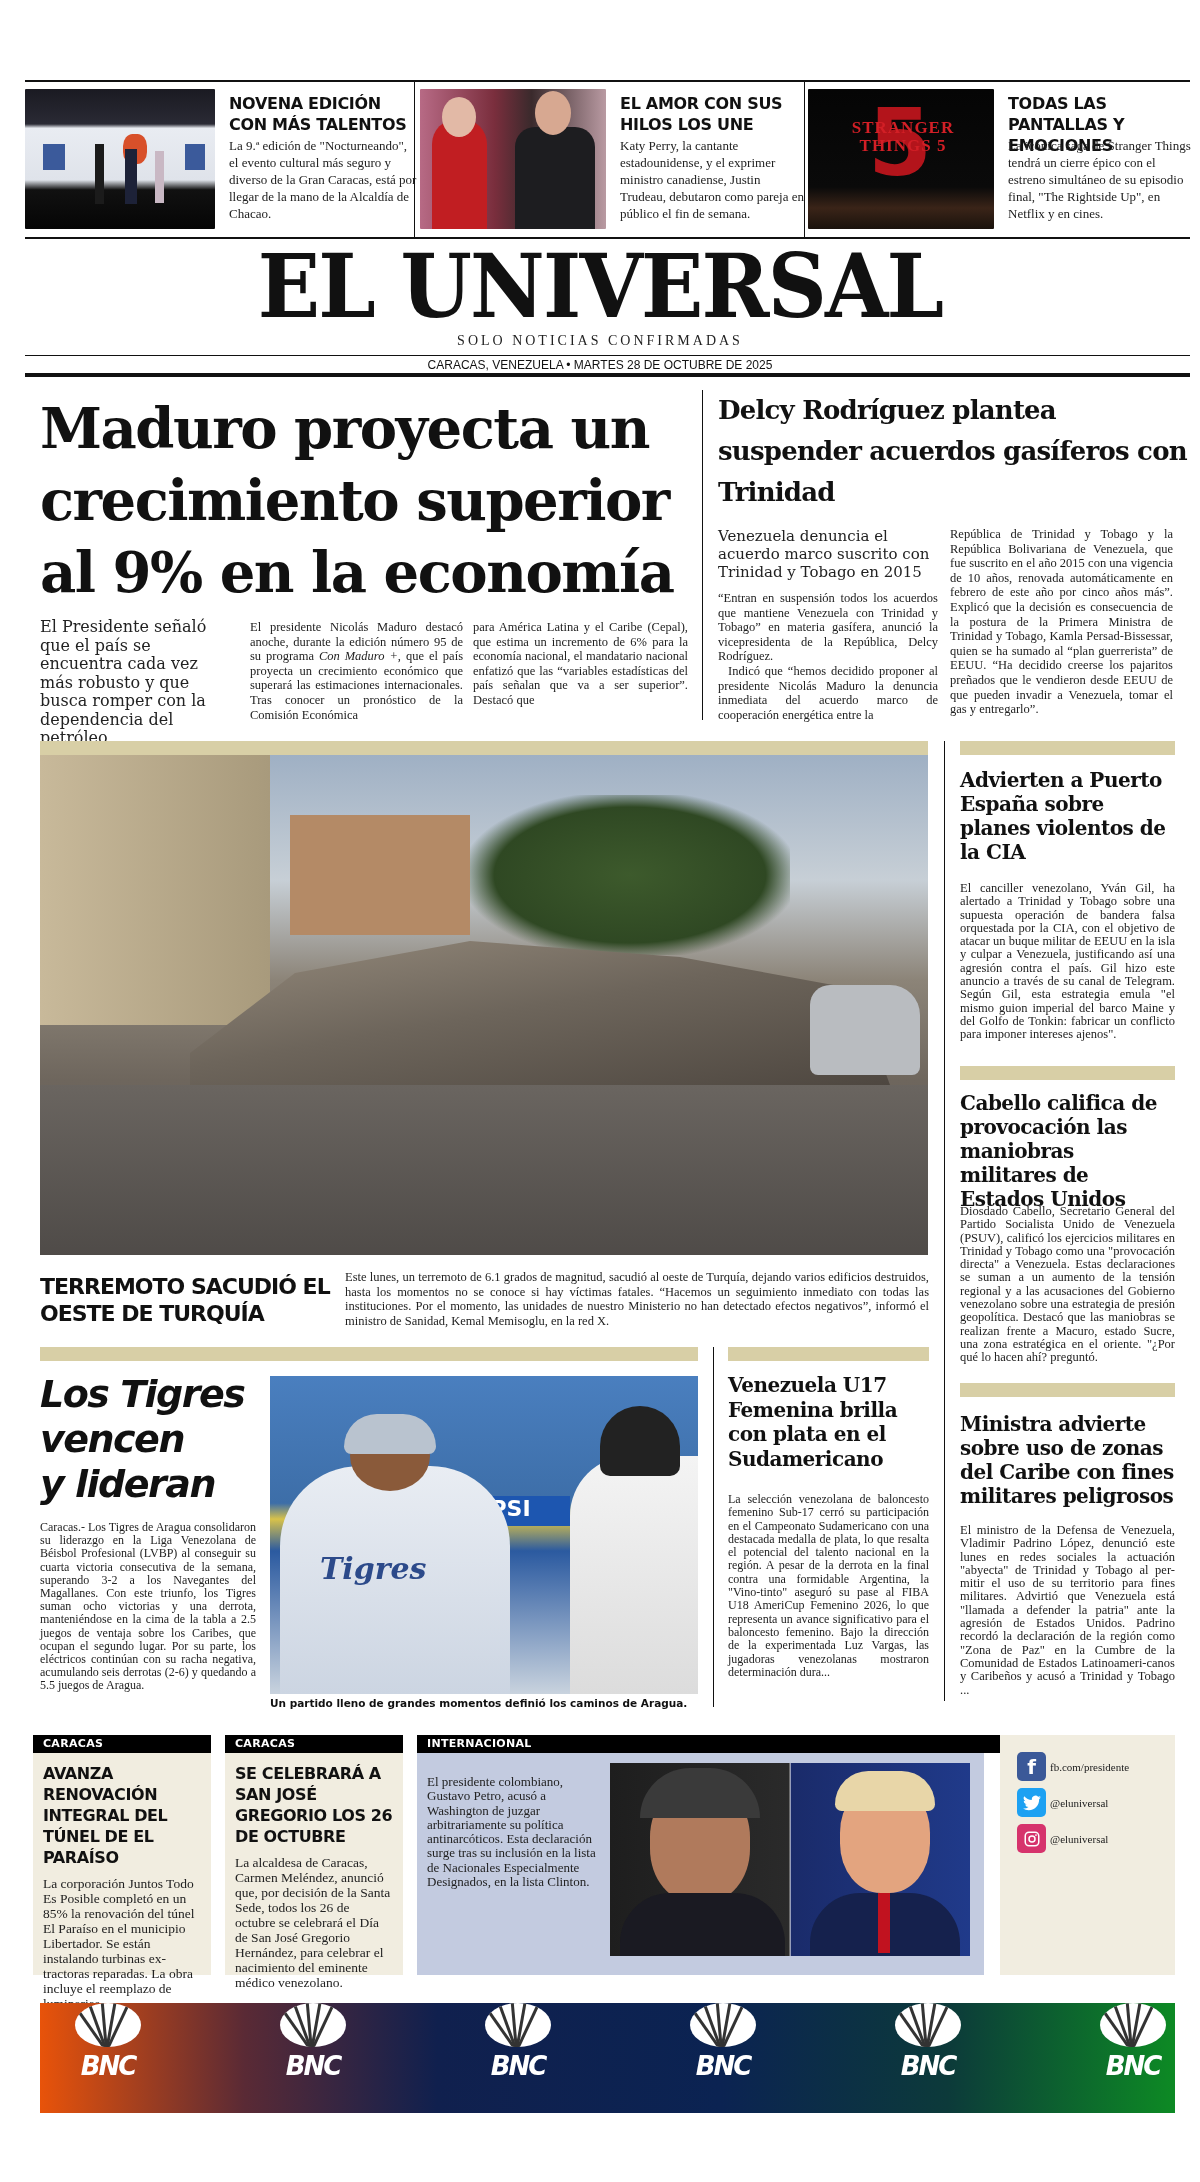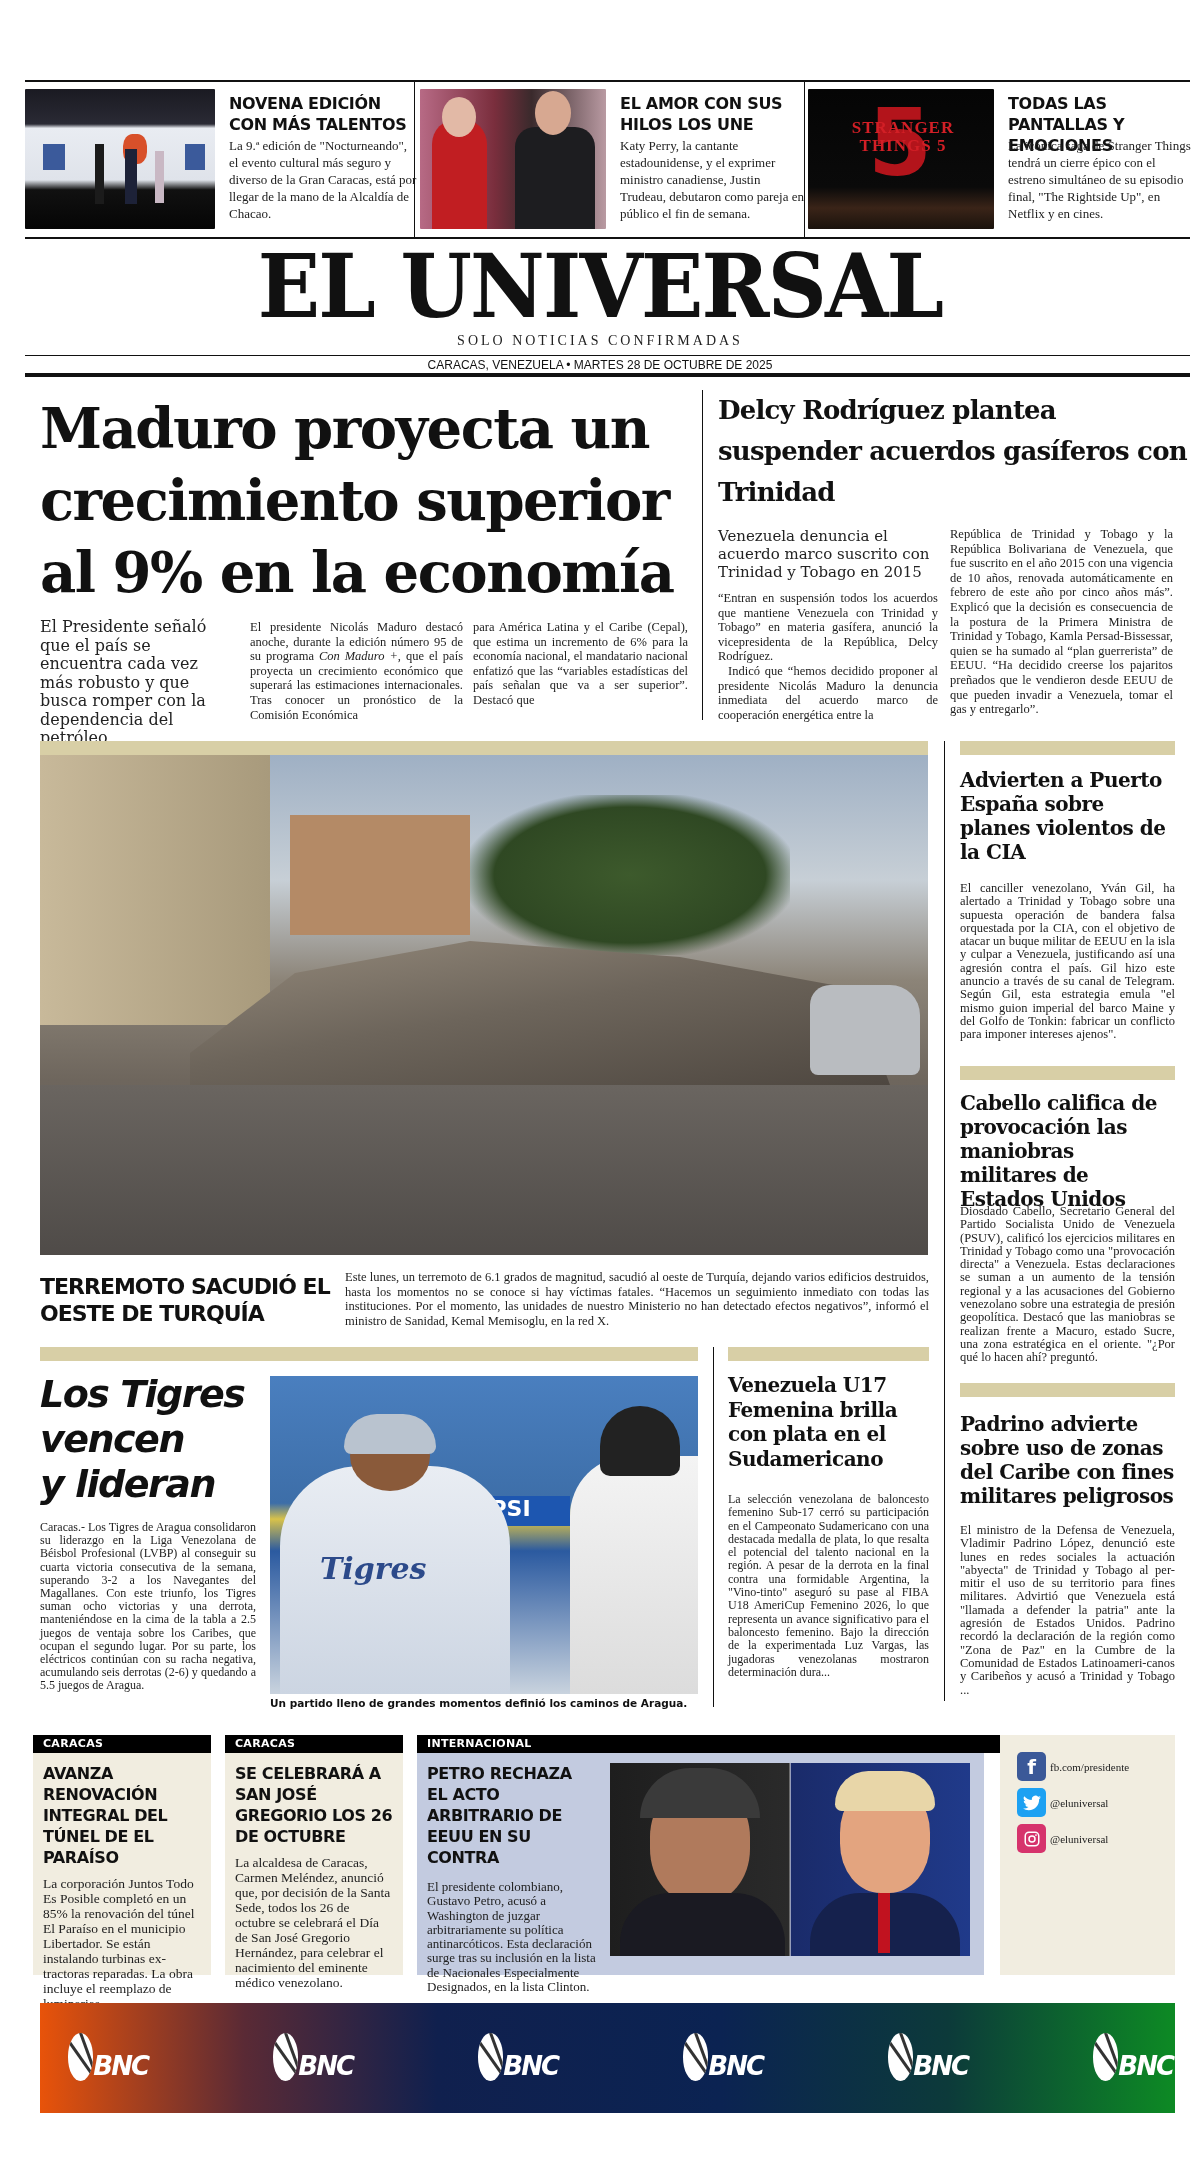--- a/index.html
+++ b/index.html
@@ -15,21 +15,21 @@
 .band{position:absolute;background:#d8cfa6}
 .colhead{font-family:"DejaVu Serif",serif;font-weight:bold;color:#111;letter-spacing:-0.5px}
 .body13{font-family:"Liberation Serif",serif;font-size:12.5px;line-height:14.6px;color:#222;text-align:justify;hyphens:auto}
 .tag{position:absolute;height:18px;background:#000;color:#fff;font-family:"DejaVu Sans",sans-serif;font-weight:bold;font-size:11px;line-height:18px;padding-left:10px;letter-spacing:.3px}
 .card{position:absolute;background:#f1ede0}
 .card .h{font-family:"DejaVu Sans",sans-serif;font-weight:bold;font-size:16px;line-height:21px;letter-spacing:-0.4px;color:#111}
 .card .p{font-family:"Liberation Serif",serif;font-size:13.5px;line-height:15px;color:#222}
 .social{display:flex;align-items:center;gap:4px;margin-bottom:7px}
 .sicon{width:29px;height:29px;border-radius:5px;display:flex;align-items:center;justify-content:center;color:#fff;font-family:"DejaVu Sans",sans-serif;font-weight:bold}
 .slabel{font-family:"Liberation Serif",serif;font-size:11px;color:#222}
-.bnc{position:absolute;top:0;width:80px;height:78px;display:flex;flex-direction:row;align-items:flex-end;justify-content:center}
+.bnc{position:absolute;top:0;width:80px;height:78px;display:flex;flex-direction:column;align-items:center;justify-content:center}
 .bnc .orb{width:66px;height:48px;border-radius:50%;background:#fff;position:relative;overflow:hidden}
 .bnc .orb span{position:absolute;bottom:-4px;left:6px;width:3px;height:56px;background:#333;transform-origin:bottom;}
 .bnc .word{font-family:"DejaVu Sans",sans-serif;font-weight:bold;font-style:italic;color:#fff;font-size:26px;letter-spacing:-2px;margin-top:4px}
 </style>
 </head>
 <body>
 
 <div class="hr" style="left:25px;top:80px;width:1165px;height:2px"></div>
 <div class="hr" style="left:25px;top:237px;width:1165px;height:2px"></div>
 <div class="hr" style="left:414px;top:80px;width:1px;height:157px"></div>
@@ -103,21 +103,21 @@
 
 <div class="hr" style="left:944px;top:741px;width:1px;height:960px"></div>
 
 <div class="band" style="left:960px;top:741px;width:215px;height:14px"></div>
 <div class="abs colhead" style="left:960px;top:768px;width:215px;font-size:20px;line-height:24px">Advierten a Puerto España sobre planes violentos de la CIA</div>
 <div class="abs body13" style="left:960px;top:882px;width:215px;font-size:12.5px;line-height:13.3px">El canciller venezolano, Yván Gil, ha alertado a Trinidad y Tobago sobre una supuesta operación de bandera falsa orquestada por la CIA, con el objetivo de atacar un buque militar de EEUU en la isla y culpar a Venezuela, justificando así una agresión contra el país. Gil hizo este anuncio a través de su canal de Telegram. Según Gil, esta estrategia emula "el mismo guion imperial del barco Maine y del Golfo de Tonkin: fabricar un conflicto para imponer intereses ajenos".</div>
 <div class="band" style="left:960px;top:1066px;width:215px;height:14px"></div>
 <div class="abs colhead" style="left:960px;top:1091px;width:215px;font-size:20px;line-height:24px">Cabello califica de provocación las maniobras militares de Estados Unidos</div>
 <div class="abs body13" style="left:960px;top:1205px;width:215px;font-size:12.5px;line-height:13.3px">Diosdado Cabello, Secretario General del Partido Socialista Unido de Venezuela (PSUV), calificó los ejercicios militares en Trinidad y Tobago como una "provocación directa" a Venezuela. Estas declaraciones se suman a un aumento de la tensión regional y a las acusaciones del Gobierno venezolano sobre una estrategia de presión geopolítica. Destacó que las maniobras se realizan frente a Macuro, estado Sucre, una zona estratégica en el oriente. "¿Por qué lo hacen ahí? preguntó.</div>
 <div class="band" style="left:960px;top:1383px;width:215px;height:14px"></div>
-<div class="abs colhead" style="left:960px;top:1412px;width:215px;font-size:20px;line-height:24px">Padrino advierte sobre uso de zonas del Caribe con fines militares peligrosos</div>
+<div class="abs colhead" style="left:960px;top:1412px;width:215px;font-size:20px;line-height:24px">Ministra advierte sobre uso de zonas del Caribe con fines militares peligrosos</div>
 <div class="abs body13" style="left:960px;top:1524px;width:215px;font-size:12.5px;line-height:13.3px">El ministro de la Defensa de Venezuela, Vladimir Padrino López, denunció este lunes en redes sociales la actuación "abyecta" de Trinidad y Tobago al per-mitir el uso de su territorio para fines militares. Advirtió que Venezuela está "llamada a defender la patria" ante la agresión de Estados Unidos. Padrino recordó la declaración de la región como "Zona de Paz" en la Cumbre de la Comunidad de Estados Latinoameri-canos y Caribeños y acusó a Trinidad y Tobago ...</div>
 
 <div class="band" style="left:40px;top:1347px;width:658px;height:14px"></div>
 <div class="abs" style="left:40px;top:1372px;width:220px;font-family:'DejaVu Sans',sans-serif;font-weight:bold;font-style:italic;font-size:38px;line-height:45px;letter-spacing:-1.5px;color:#111">
   <div>Los Tigres</div>
   <div>vencen</div>
   <div>y lideran</div>
 </div>
 <div class="abs body13" style="left:40px;top:1521px;width:216px;font-size:12px;line-height:13.2px">Caracas.- Los Tigres de Aragua consolidaron su liderazgo en la Liga Venezolana de Béisbol Profesional (LVBP) al conseguir su cuarta victoria consecutiva de la semana, superando 3-2 a los Navegantes del Magallanes. Con este triunfo, los Tigres suman ocho victorias y una derrota, manteniéndose en la cima de la tabla a 2.5 juegos de ventaja sobre los Caribes, que ocupan el segundo lugar. Por su parte, los eléctricos continúan con su racha negativa, acumulando seis derrotas (2-6) y quedando a 5.5 juegos de Aragua.</div>
 <div class="abs" style="left:270px;top:1376px;width:428px;height:318px;overflow:hidden;background:linear-gradient(180deg,#4a7fbf 0%,#3d6ea8 40%,#d8c24a 45%,#2b5aa0 55%,#c9d3de 100%)">
@@ -144,21 +144,20 @@
 </div>
 
 <div class="tag" style="left:225px;top:1735px;width:178px">CARACAS</div>
 <div class="card" style="left:225px;top:1753px;width:178px;height:222px;padding:10px 10px">
   <div class="h">SE CELEBRARÁ A SAN JOSÉ GREGORIO LOS 26 DE OCTUBRE</div>
   <div class="p" style="margin-top:8px">La alcaldesa de Caracas, Carmen Meléndez, anunció que, por decisión de la Santa Sede, todos los 26 de octubre se celebrará el Día de San José Gregorio Hernández, para celebrar el nacimiento del eminente médico venezolano.</div>
 </div>
 
 <div class="tag" style="left:417px;top:1735px;width:596px">INTERNACIONAL</div>
 <div class="card" style="left:417px;top:1753px;width:567px;height:222px;background:#c3cbe0;padding:10px 10px">
-  <div class="h" style="width:170px">PETRO RECHAZA EL ACTO ARBITRARIO DE EEUU EN SU CONTRA</div>
   <div class="p" style="margin-top:12px;width:175px;font-size:13px;line-height:14.3px">El presidente colombiano, Gustavo Petro, acusó a Washington de juzgar arbitrariamente su política antinarcóticos. Esta declaración surge tras su inclusión en la lista de Nacionales Especialmente Designados, en la lista Clinton.</div>
   <div class="abs" style="left:193px;top:10px;width:360px;height:193px;overflow:hidden;background:linear-gradient(90deg,#1e1e1e 0%,#2a2a2a 49.8%,#fff 50%,#1a2b6a 50.3%,#203a8a 100%)">
     <div class="abs" style="left:40px;top:20px;width:100px;height:120px;background:#b07a5c;border-radius:45%"></div>
     <div class="abs" style="left:30px;top:5px;width:120px;height:50px;background:#3a3a3a;border-radius:60px 60px 0 0"></div>
     <div class="abs" style="left:10px;top:130px;width:165px;height:70px;background:#1a1a22;border-radius:50px 50px 0 0"></div>
     <div class="abs" style="left:230px;top:20px;width:90px;height:110px;background:#e3a47f;border-radius:45%"></div>
     <div class="abs" style="left:225px;top:8px;width:100px;height:40px;background:#e8d6a8;border-radius:50px 50px 10px 10px"></div>
     <div class="abs" style="left:200px;top:130px;width:150px;height:70px;background:#15214d;border-radius:50px 50px 0 0"></div>
     <div class="abs" style="left:268px;top:130px;width:12px;height:60px;background:#c1121f"></div>
   </div>

